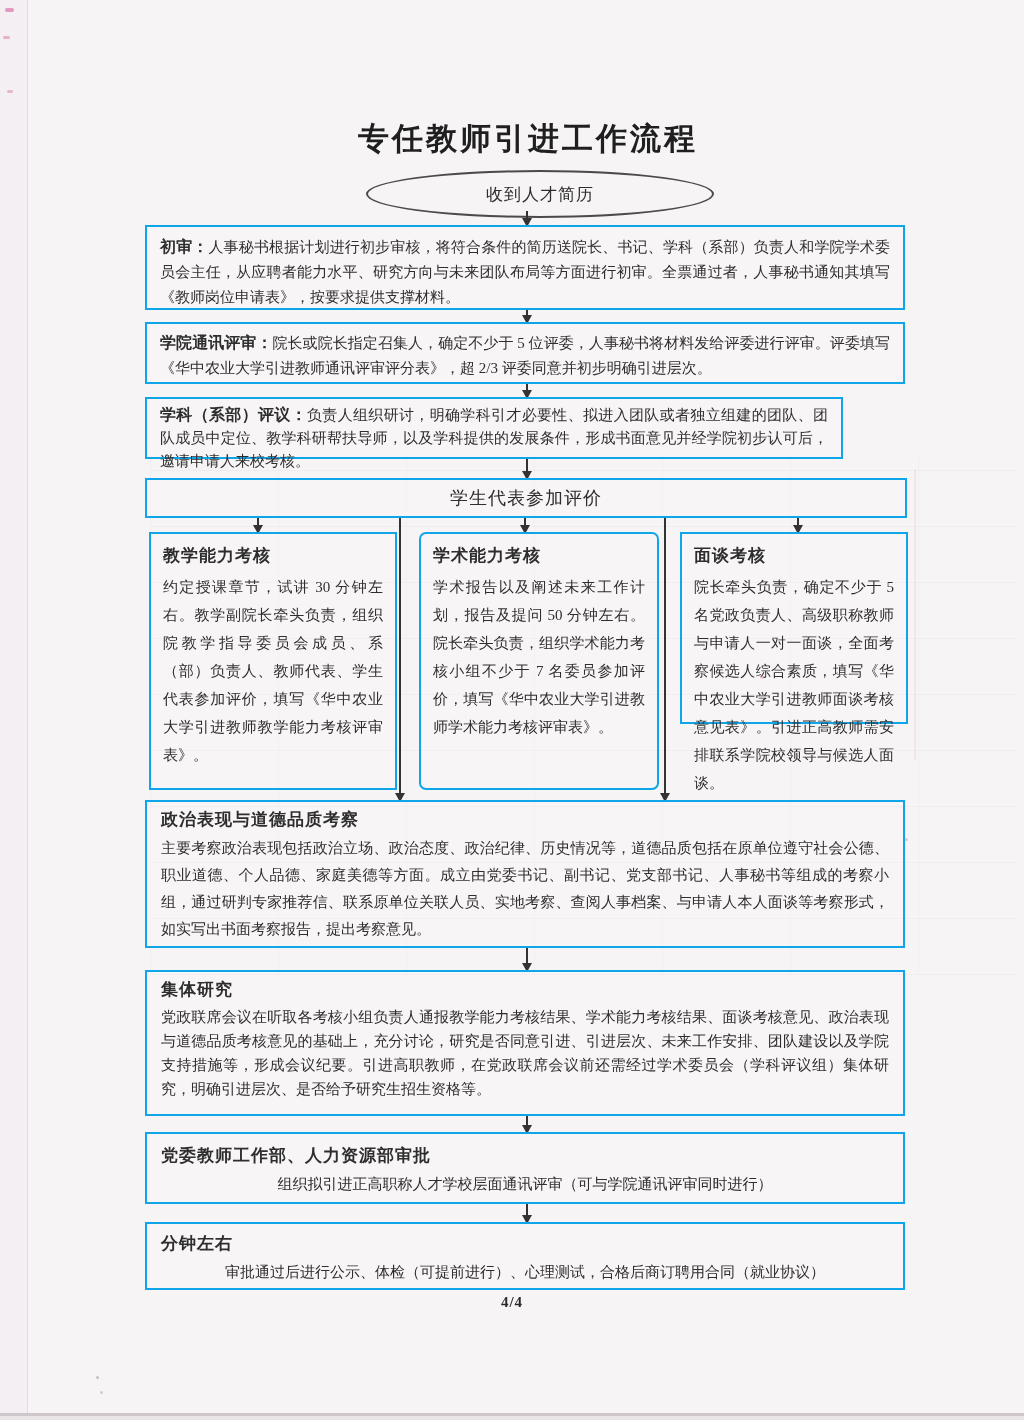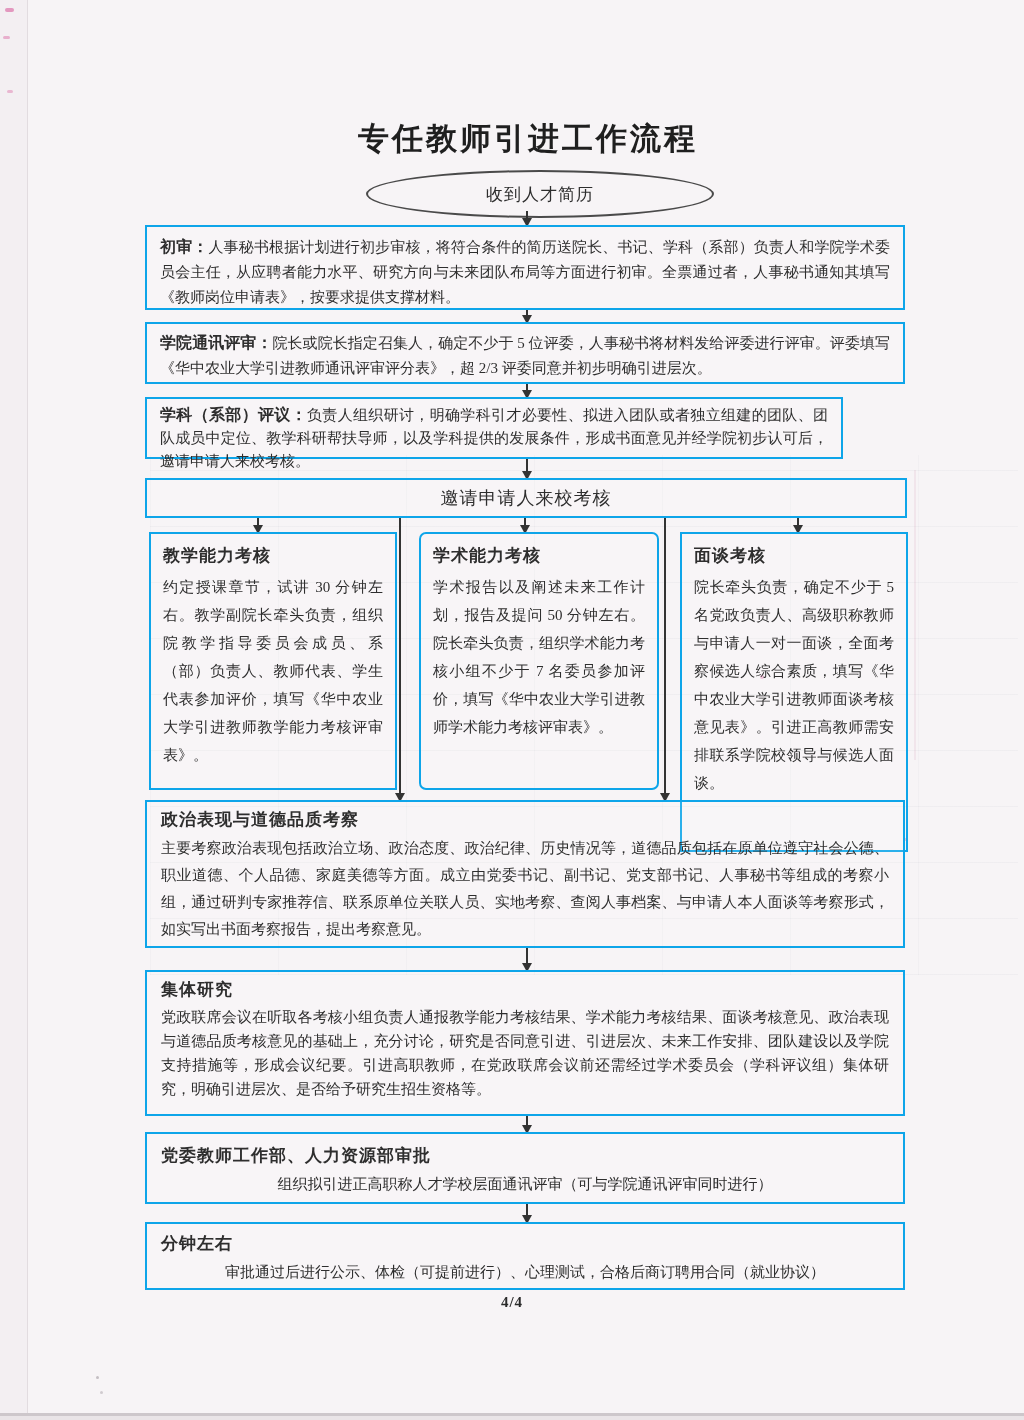--- a/index.html
+++ b/index.html
@@ -95,34 +95,34 @@
 
   <div class="fbox" style="left:145px;top:322px;width:760px;height:62px;padding:6px 13px 0;">
     <p class="bodytext" style="line-height:25px;"><span class="lead">学院通讯评审：</span><span>院长或院长指定召集人，确定不少于 5 位评委，人事秘书将材料发给评委进行评审。评委填写《华中农业大学引进教师通讯评审评分表》，超 2/3 评委同意并初步明确引进层次。</span></p>
   </div>
 
   <div class="fbox" style="left:145px;top:397px;width:698px;height:62px;padding:4px 13px 4px;">
     <p class="bodytext" style="line-height:23px;"><span class="lead">学科（系部）评议：</span><span>负责人组织研讨，明确学科引才必要性、拟进入团队或者独立组建的团队、团队成员中定位、教学科研帮扶导师，以及学科提供的发展条件，形成书面意见并经学院初步认可后，邀请申请人来校考核。</span></p>
   </div>
 
   <div class="fbox" style="left:145px;top:478px;width:762px;height:40px;display:flex;align-items:center;justify-content:center;">
-    <span style="font-size:18px;letter-spacing:1px;">邀请申请人来校考核</span>
+    <span style="font-size:18px;letter-spacing:1px;">学生代表参加评价</span>
   </div>
 
   <div class="fbox" style="left:149px;top:532px;width:248px;height:258px;padding:10px 12px;">
     <div class="bt" style="margin-bottom:6px;">教学能力考核</div>
     <p class="colbody">约定授课章节，试讲 30 分钟左右。教学副院长牵头负责，组织院教学指导委员会成员、系（部）负责人、教师代表、学生代表参加评价，填写《华中农业大学引进教师教学能力考核评审表》。</p>
   </div>
 
   <div class="fbox" style="left:419px;top:532px;width:240px;height:258px;padding:10px 12px;border-radius:7px;">
     <div class="bt" style="margin-bottom:6px;">学术能力考核</div>
     <p class="colbody">学术报告以及阐述未来工作计划，报告及提问 50 分钟左右。院长牵头负责，组织学术能力考核小组不少于 7 名委员参加评价，填写《华中农业大学引进教师学术能力考核评审表》。</p>
   </div>
 
-  <div class="fbox" style="left:680px;top:532px;width:228px;height:320px;padding:10px 12px;">
+  <div class="fbox" style="left:680px;top:532px;width:228px;height:192px;padding:10px 12px;">
     <div class="bt" style="margin-bottom:6px;">面谈考核</div>
     <p class="colbody">院长牵头负责，确定不少于 5 名党政负责人、高级职称教师与申请人一对一面谈，全面考察候选人综合素质，填写《华中农业大学引进教师面谈考核意见表》。引进正高教师需安排联系学院校领导与候选人面谈。</p>
   </div>
 
   <div class="fbox" style="left:145px;top:970px;width:760px;height:146px;padding:6px 14px 0;">
     <div class="bt" style="margin-bottom:4px;">集体研究</div>
     <p class="bodytext" style="line-height:24px;">党政联席会议在听取各考核小组负责人通报教学能力考核结果、学术能力考核结果、面谈考核意见、政治表现与道德品质考核意见的基础上，充分讨论，研究是否同意引进、引进层次、未来工作安排、团队建设以及学院支持措施等，形成会议纪要。引进高职教师，在党政联席会议前还需经过学术委员会（学科评议组）集体研究，明确引进层次、是否给予研究生招生资格等。</p>
   </div>
 
   <div class="fbox" style="left:145px;top:800px;width:760px;height:148px;padding:6px 14px 0;">

